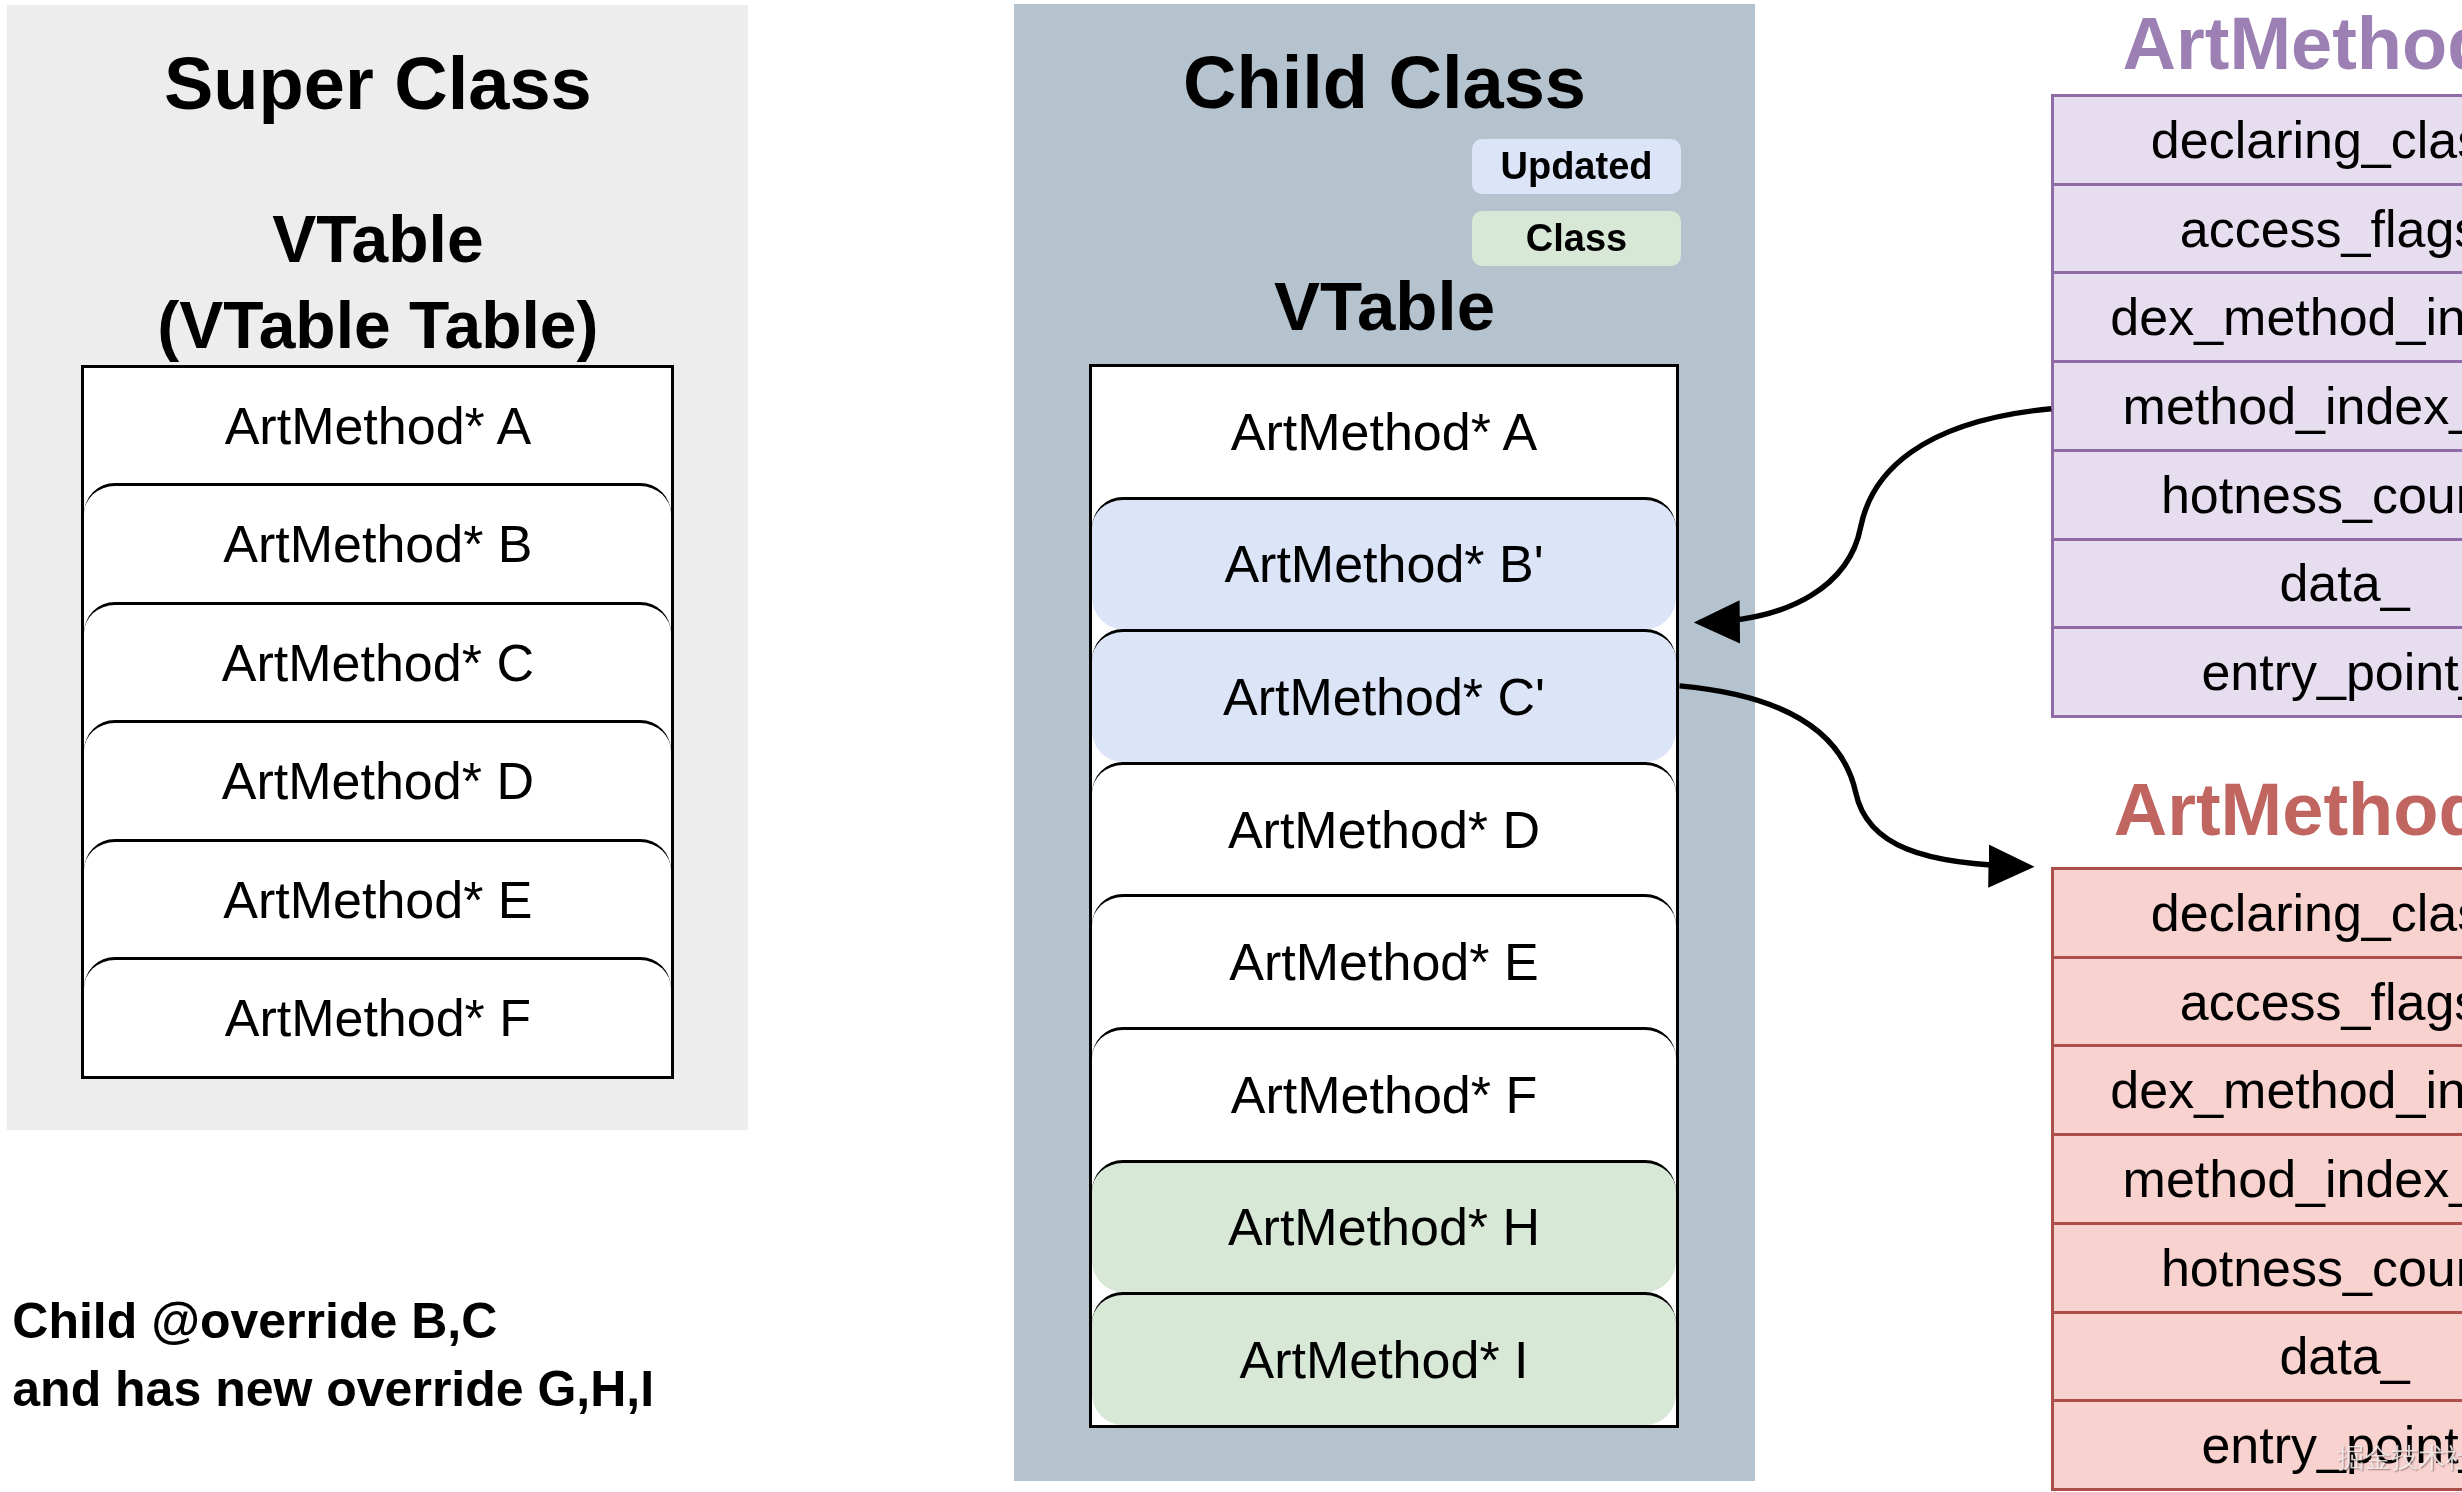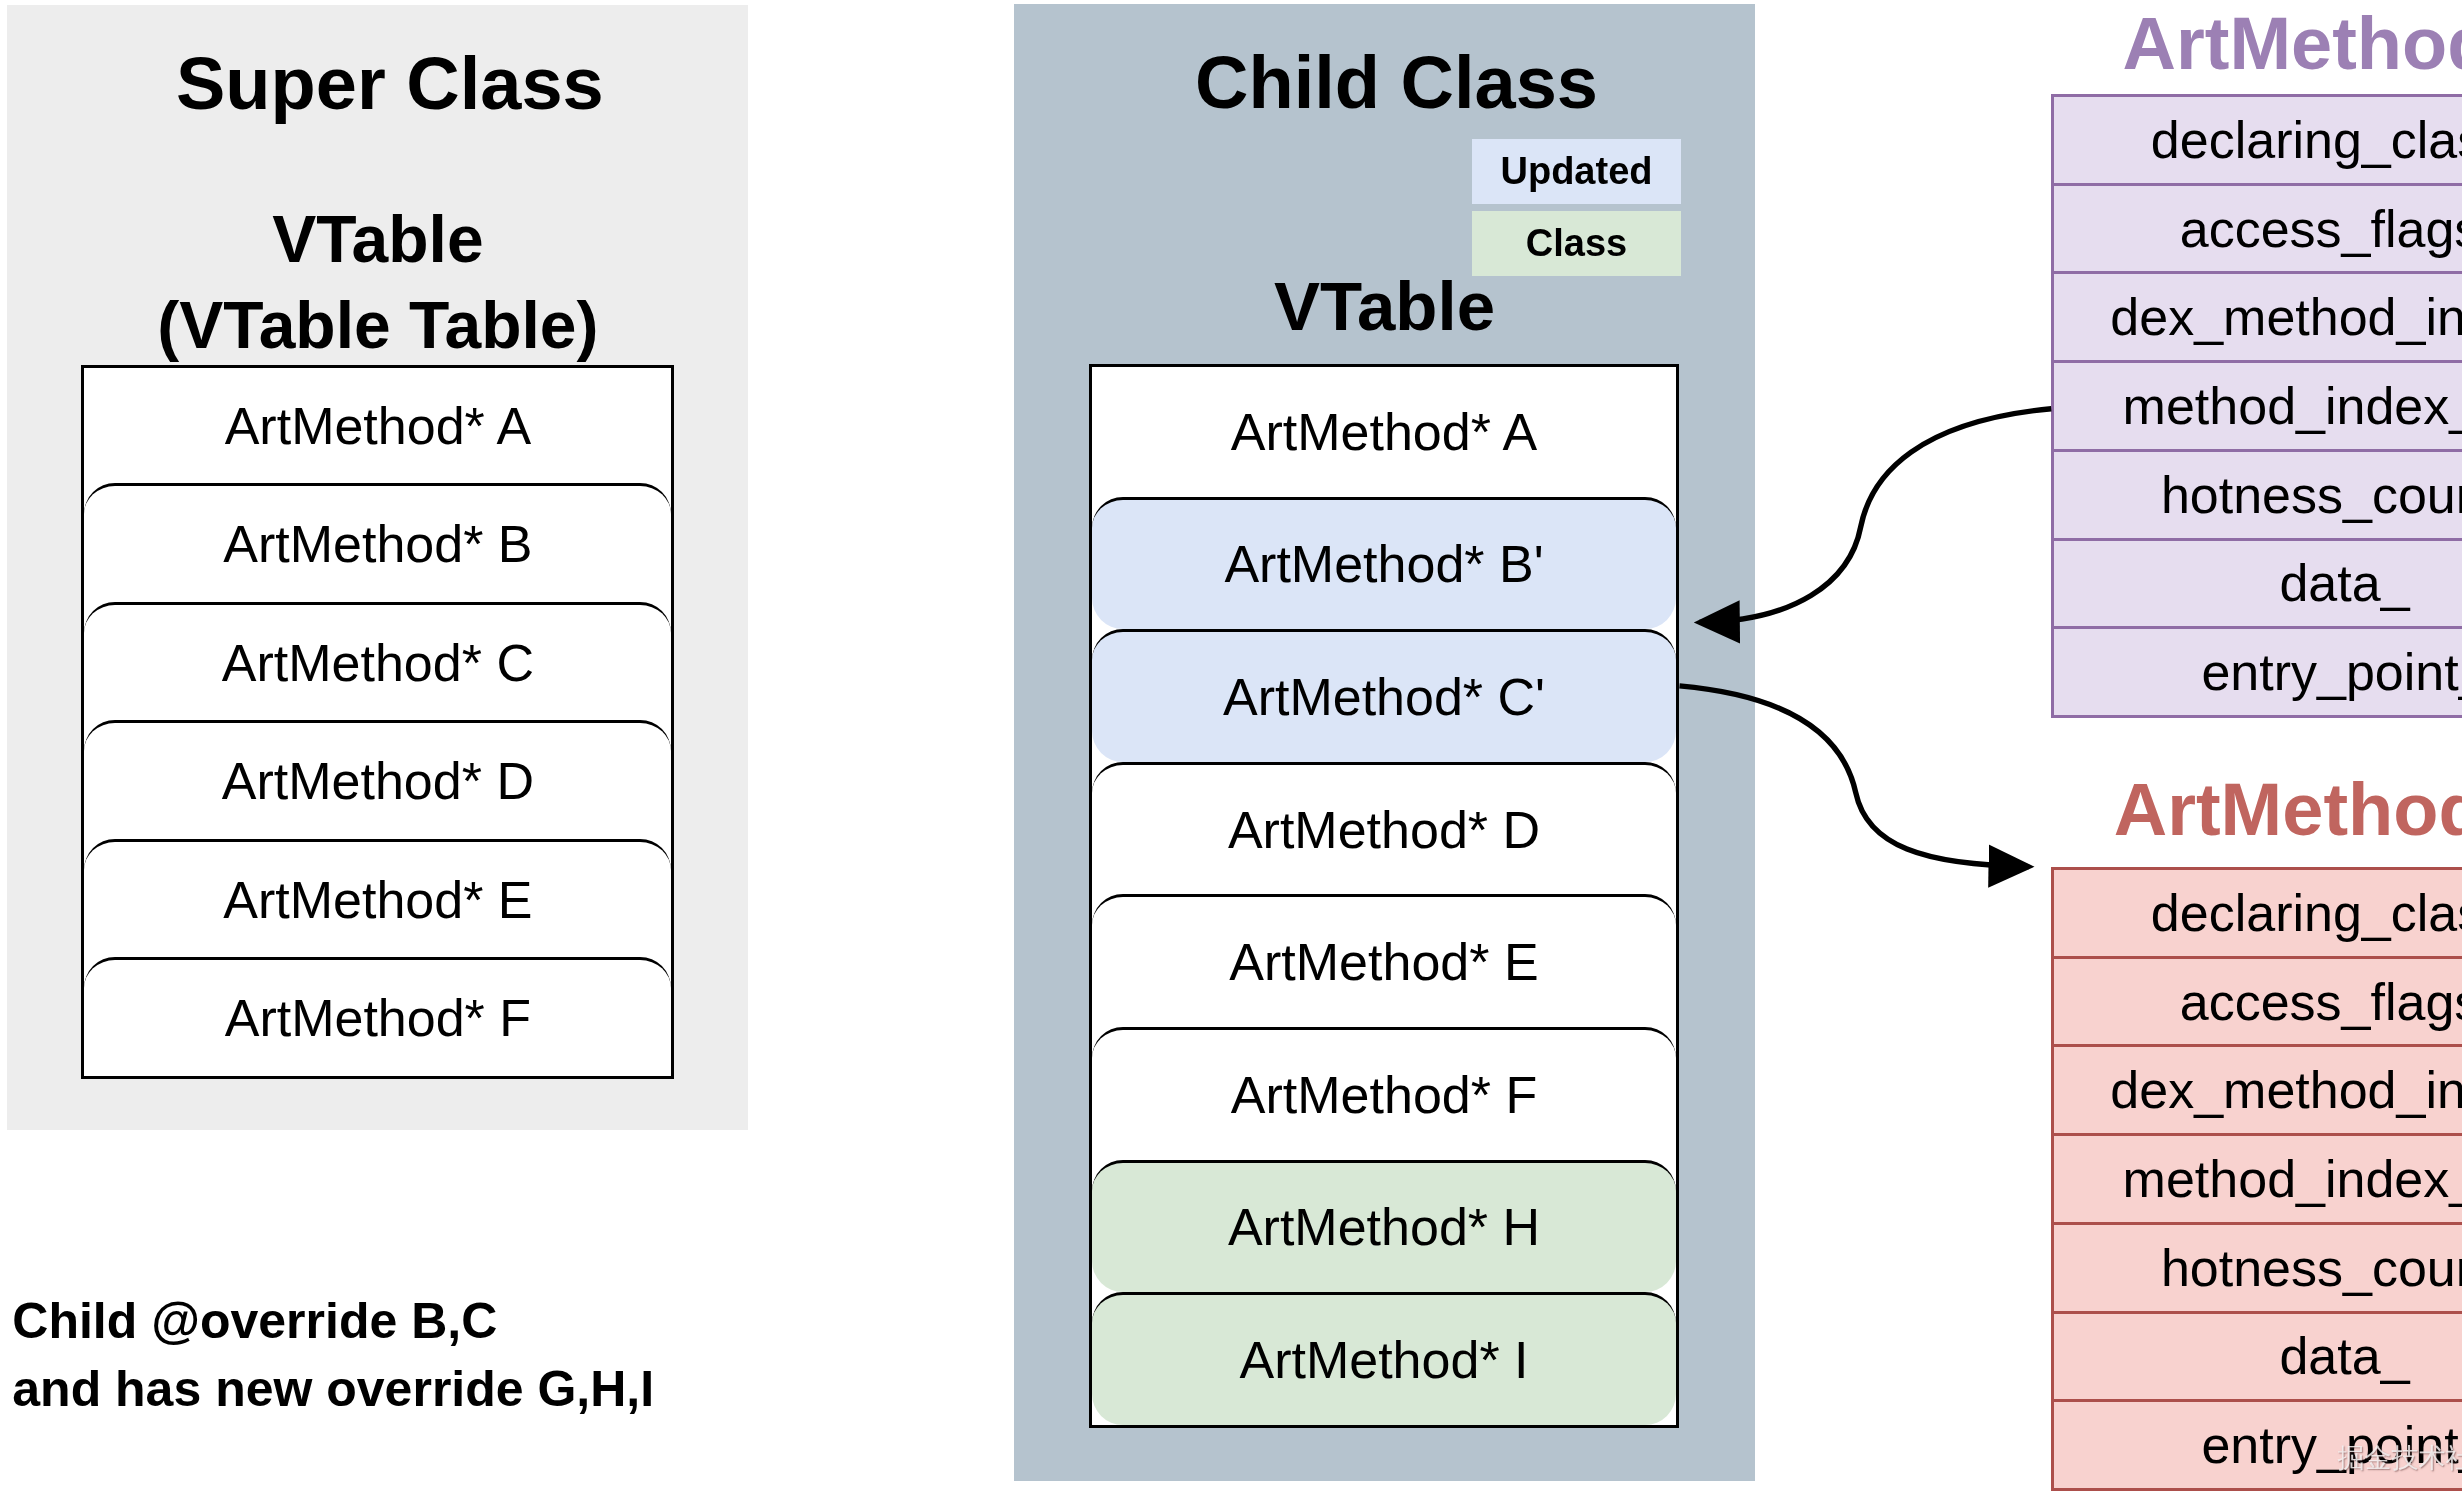--- a/index.html
+++ b/index.html
@@ -21,39 +21,39 @@
     width:2645px;height:1492px;position:relative;overflow:hidden;
     background:#ffffff;
     font-family:"Liberation Sans", sans-serif;
     color:#000;
   }
   .panel{position:absolute;}
   .panel.super{left:7.4px;top:4.9px;width:741px;height:1125px;background:var(--super-bg);}
   .panel.child{left:1014px;top:3.9px;width:741px;height:1477px;background:var(--child-bg);}
 
   .class-title{
-    position:absolute;left:12px;width:100%;text-align:center;
+    position:absolute;left:0;width:100%;text-align:center;
     font-size:74px;font-weight:bold;line-height:1;
   }
   .panel.super .class-title{top:42px;}
   .panel.child .class-title{top:42px;}
 
   .vtable-subtitle{
     position:absolute;left:0;top:192px;width:100%;text-align:center;
     font-size:66px;font-weight:bold;line-height:1.3;
   }
   .child-vtable-label{
     position:absolute;left:0;top:268px;width:100%;text-align:center;
     font-size:69px;font-weight:bold;line-height:1;
   }
 
   .legend-box{
-    position:absolute;left:458px;width:209px;height:65px;
+    position:absolute;left:458px;width:209px;height:55px;
     display:flex;align-items:center;justify-content:center;
-    font-size:38px;font-weight:bold;
+    font-size:38px;font-weight:bold;border-radius:10px;
   }
   .legend-box.updated{top:135px;background:var(--updated-fill);}
   .legend-box.added{top:207px;background:var(--added-fill);}
 
   .vtable{
     position:absolute;display:flex;flex-direction:column;
     border:3px solid var(--line-color);background:#fff;
   }
   .panel.super .vtable{left:74px;top:360px;width:593px;height:714px;}
   .panel.child .vtable{left:75px;top:360px;width:590px;height:1064px;}

